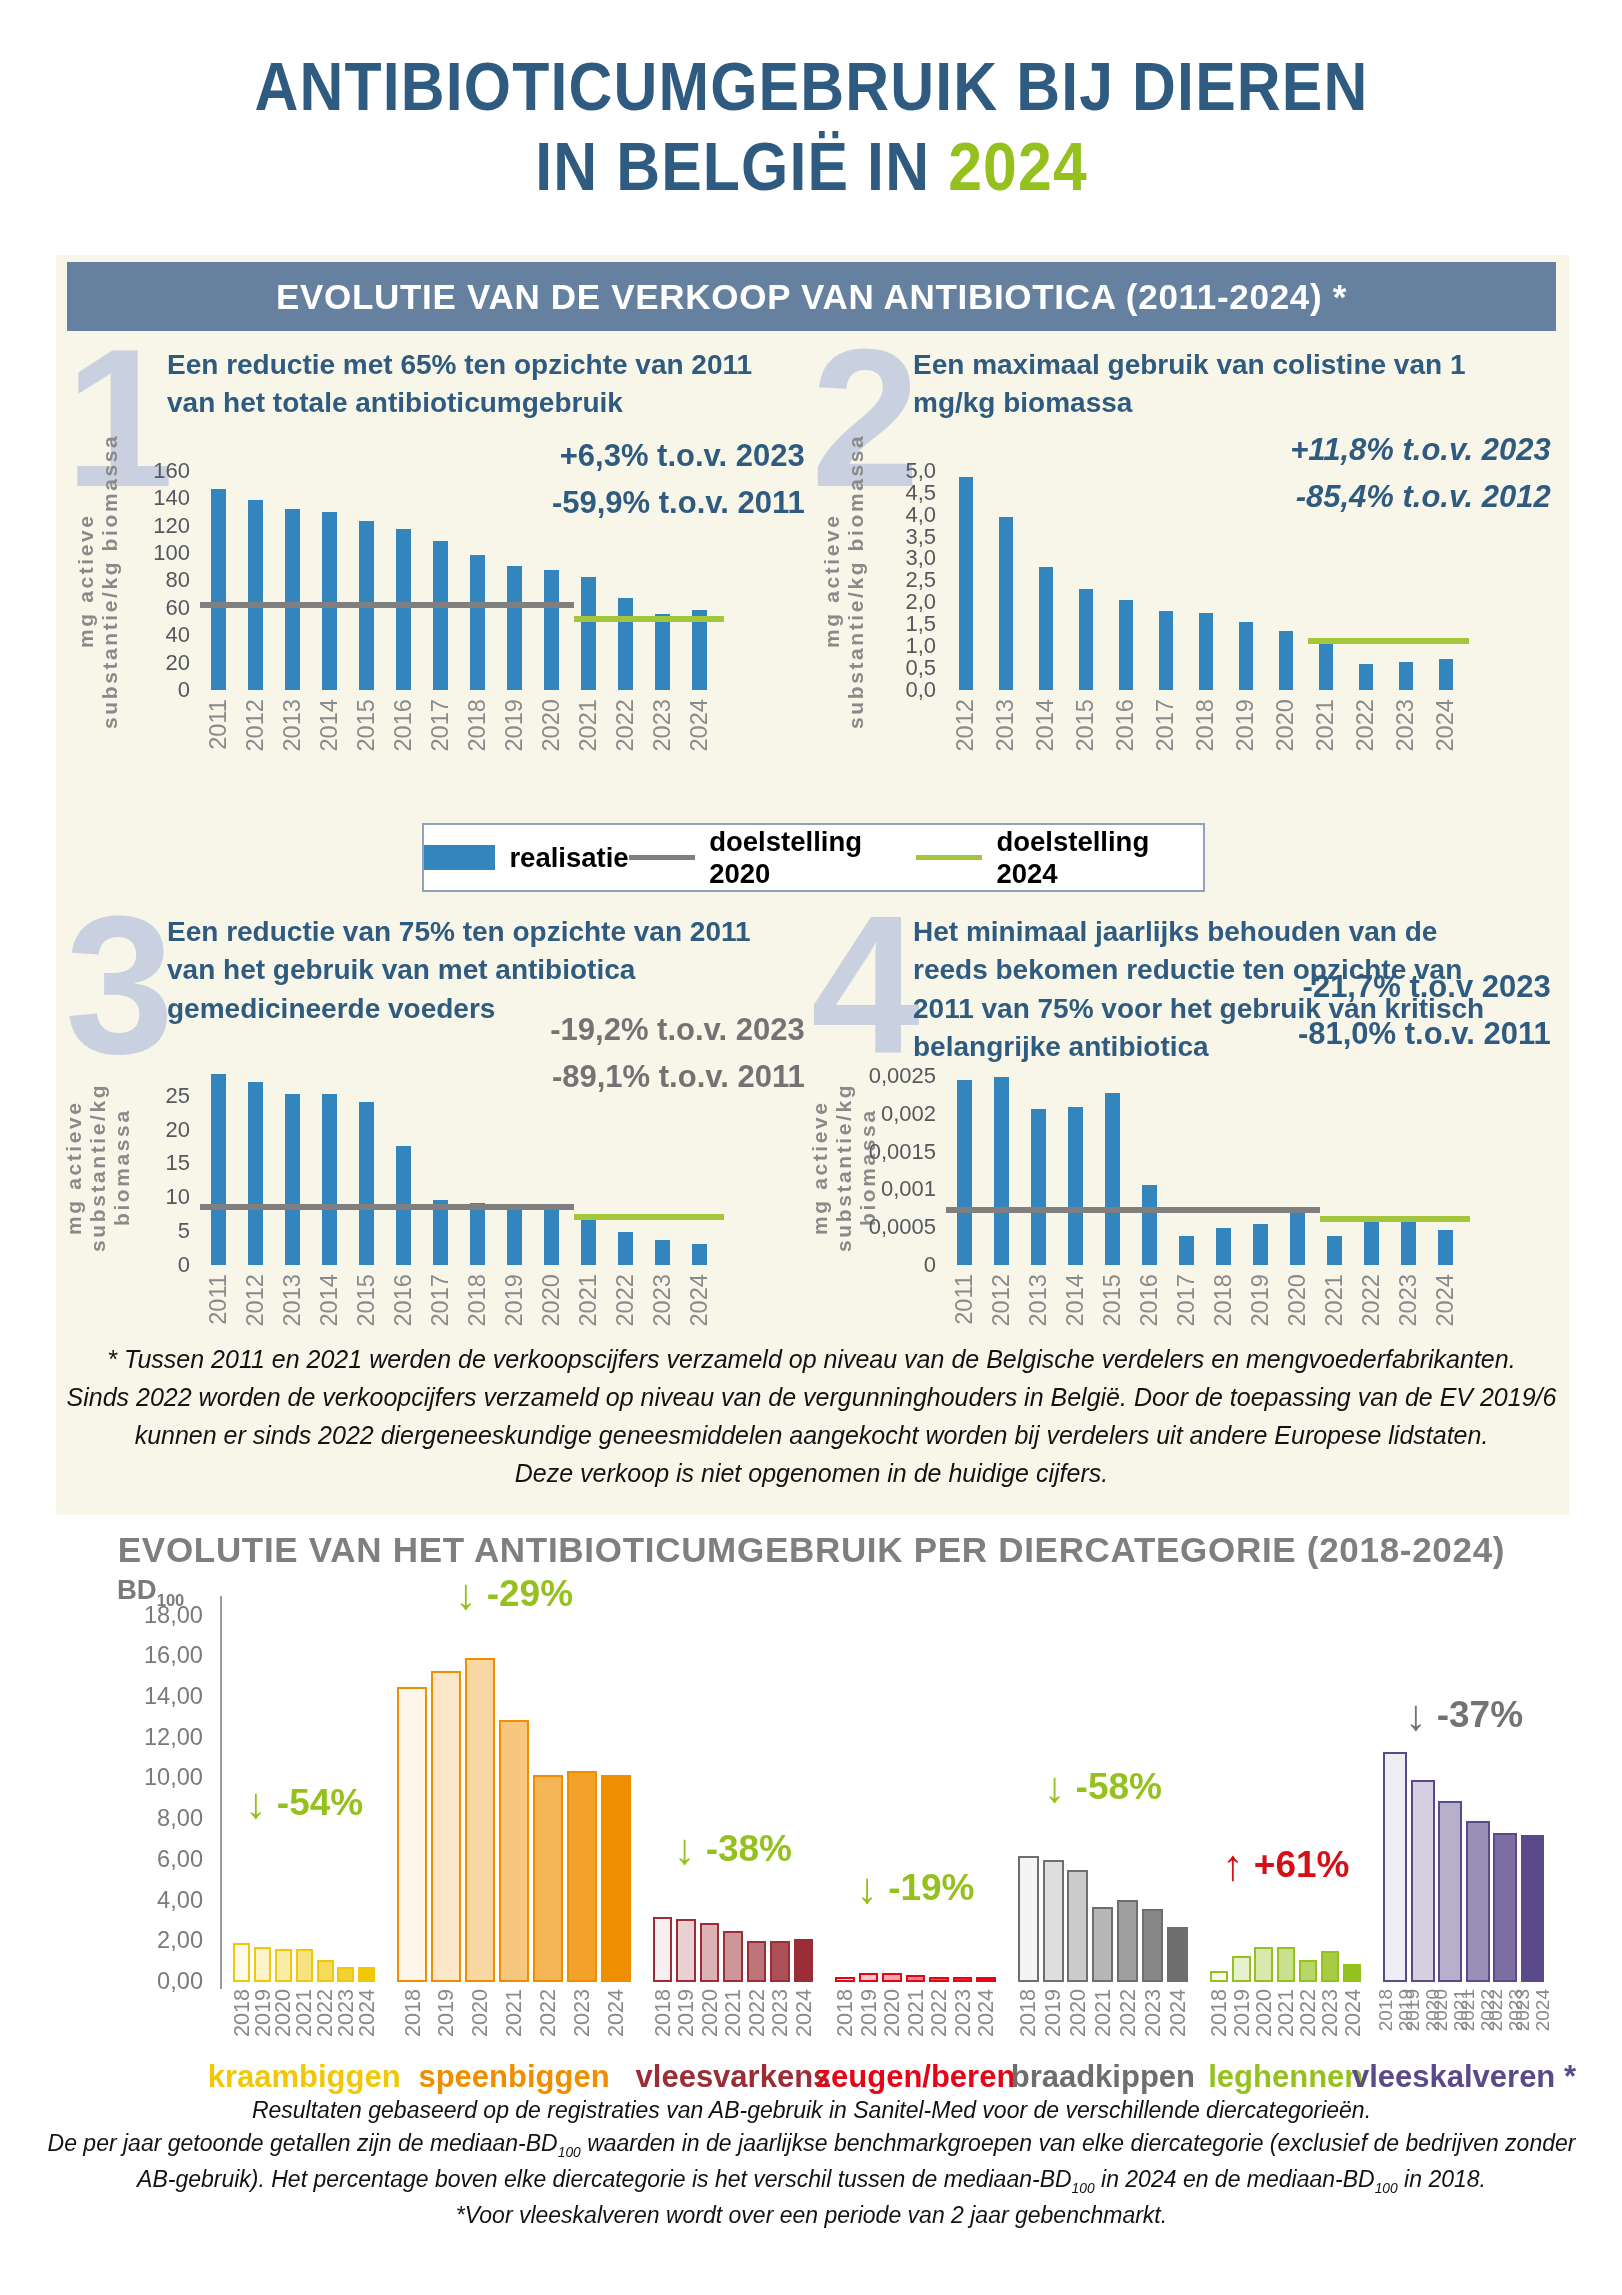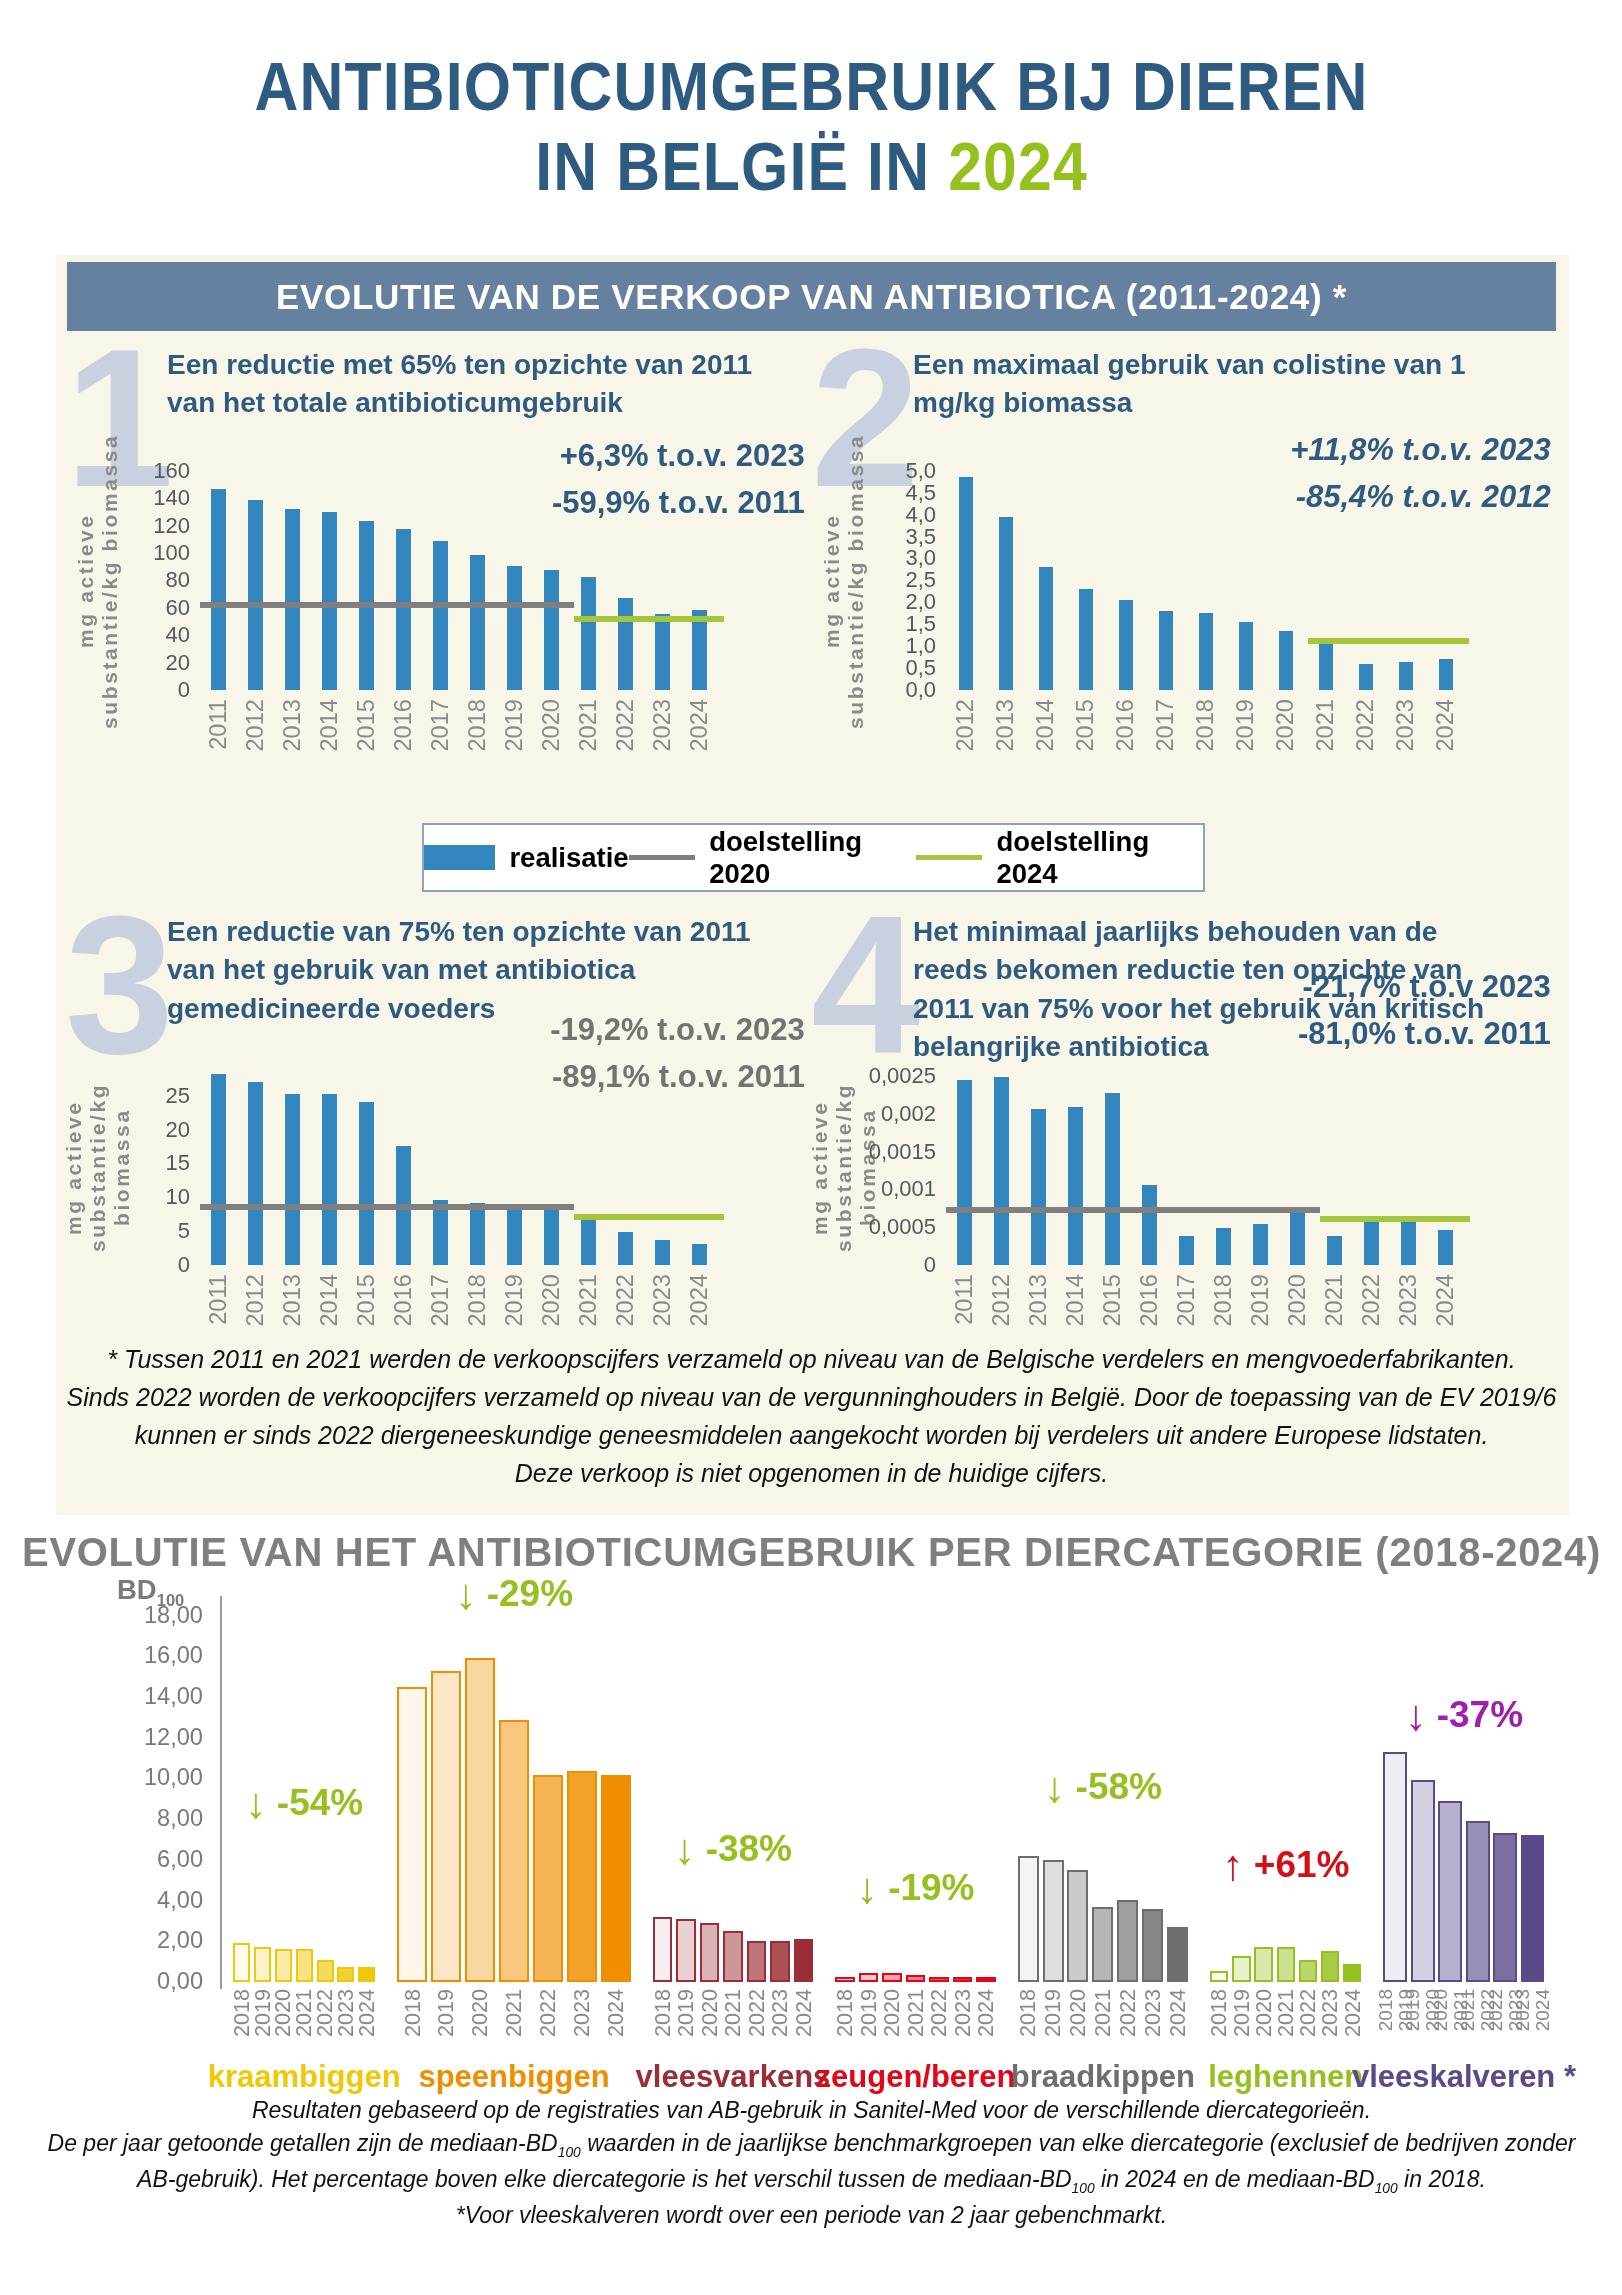--- a/index.html
+++ b/index.html
@@ -37,21 +37,21 @@
   #legend{position:absolute;left:422px;top:823px;width:779px;height:65px;background:#ffffff;
           border:2px solid #8fa3bc;display:flex;align-items:center;justify-content:space-evenly;}
   .lg-item{display:flex;align-items:center;gap:14.4px;font-size:27.5px;font-weight:bold;color:#000;}
   .lg-bar{width:71px;height:25px;}
   .lg-line{width:71px;height:5.9px;}
 
   .fnote{position:absolute;left:59px;width:1505px;top:1340px;text-align:center;font-style:italic;
          font-size:25px;line-height:1.52;color:#121212;}
 
   
-  .s2title{position:absolute;left:0;right:0;top:1530px;text-align:center;font-size:40px;font-weight:bold;
+  .s2title{position:absolute;left:0;right:0;top:1530px;text-align:center;font-size:35px;font-weight:bold;
            letter-spacing:0.7px;}
   #percat{position:absolute;left:92px;top:1570px;width:1498px;height:510px;}
   .bd{position:absolute;left:25px;top:3.9px;font-size:27.5px;font-weight:bold;color:#7a7a7a;}
   .bd sub{font-size:60%;}
   .s2yticks{position:absolute;left:13px;top:46px;width:98px;height:366px;}
   .s2yt{position:absolute;right:0;transform:translateY(50%);font-size:23.6px;color:#7a7a7a;line-height:1;}
   .vline{position:absolute;left:128px;top:26px;width:2px;height:393px;background:#9a9a9a;}
   #groups{position:absolute;left:141px;top:46px;right:0;height:366px;display:flex;align-items:flex-end;gap:22px;}
   .grp{position:relative;height:366px;display:flex;align-items:flex-end;gap:3.9px;}
   .pbar{box-sizing:border-box;border:2px solid;}
@@ -652,21 +652,21 @@
           </div>
           <div class="cat" style="color: rgb(149, 193, 31);">leghennen</div>
         </div>
         <div class="grp">
           <div class="pbar" style="width: 23.6px; height: 230px; border-color: rgb(91, 74, 138); background: rgba(91, 74, 138, 0.1);"></div>
           <div class="pbar" style="width: 23.6px; height: 202px; border-color: rgb(91, 74, 138); background: rgba(91, 74, 138, 0.26);"></div>
           <div class="pbar" style="width: 23.6px; height: 181px; border-color: rgb(91, 74, 138); background: rgba(91, 74, 138, 0.44);"></div>
           <div class="pbar" style="width: 23.6px; height: 161px; border-color: rgb(91, 74, 138); background: rgba(91, 74, 138, 0.62);"></div>
           <div class="pbar" style="width: 23.6px; height: 149px; border-color: rgb(91, 74, 138); background: rgba(91, 74, 138, 0.8);"></div>
           <div class="pbar" style="width: 23.6px; height: 147px; border-color: rgb(91, 74, 138); background: rgb(91, 74, 138);"></div>
-          <div class="pannot" style="bottom: 242px; color: #a21caf;"><span class="ar">↓</span><span> -37%</span></div>
+          <div class="pannot" style="bottom: 242px; color: #737373;"><span class="ar">↓</span><span> -37%</span></div>
           <div class="yrs">
             <div class="yr" style="width: 23.6px;">
               <span class="half">2018</span>
               <span class="half">2019</span>
             </div>
             <div class="yr" style="width: 23.6px;">
               <span class="half">2019</span>
               <span class="half">2020</span>
             </div>
             <div class="yr" style="width: 23.6px;">

